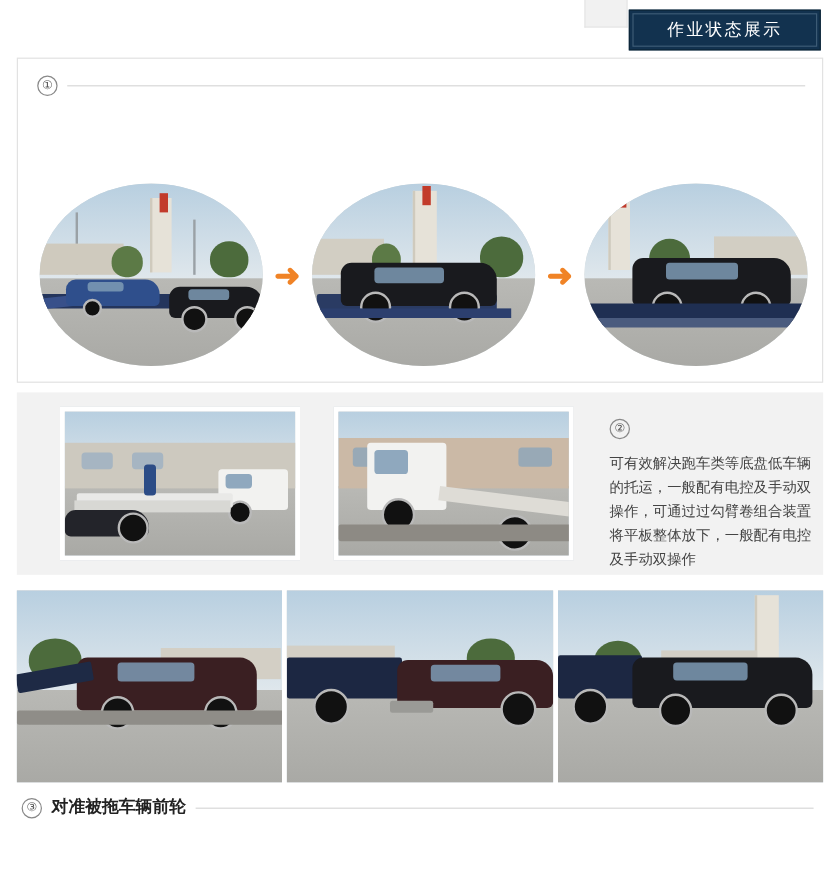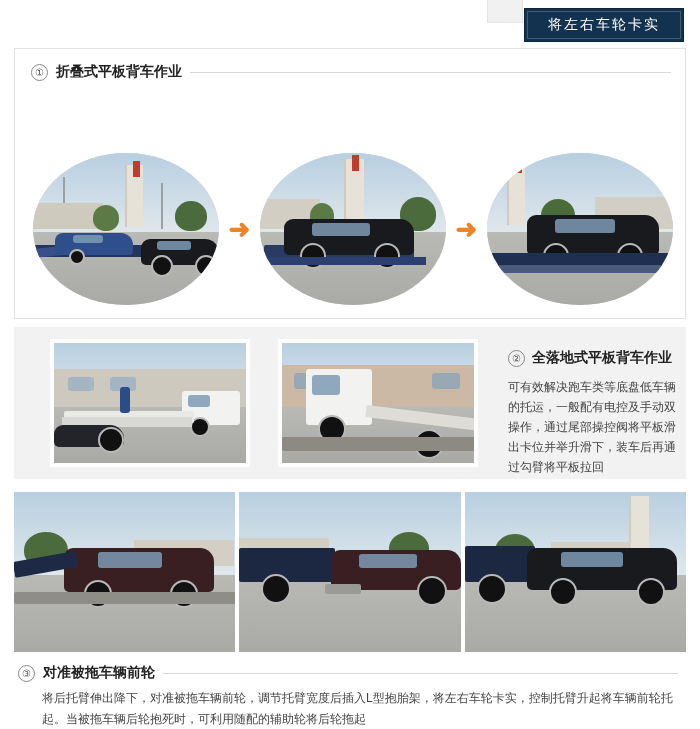--- a/index.html
+++ b/index.html
@@ -305,30 +305,29 @@
 </style>
 </head>
 <body>
 
 <div class="page">
 
   <div class="header-band">
     <div class="header-ghost"></div>
     <div class="header-tab">
       <div class="header-tab-inner">
-        <span>将左右车轮卡实</span>
+        <span>作业状态展示</span>
       </div>
     </div>
   </div>
 
   <div class="section sec-1">
 
     <div class="s1-title title-row">
       <span class="circ-num">①</span>
-      <span class="title-text">折叠式平板背车作业</span>
       <span class="title-rule"></span>
     </div>
 
 
     <div class="s1-photos">
 
       <div class="oval-photo">
         <div class="sky"></div>
         <div class="ground"></div>
         <div class="tower" style="left:92px;top:12px;width:16px;height:62px;"></div>
@@ -415,23 +414,22 @@
       <div class="windowpane" style="left:30px;top:32px;width:28px;height:20px;"></div>
       <div class="wheel" style="left:36px;top:72px;width:24px;height:24px;"></div>
       <div class="ramp" style="left:84px;top:62px;width:116px;height:12px;background:#dedcd6;transform:rotate(7deg);transform-origin:left center;"></div>
       <div class="wheel" style="left:132px;top:86px;width:26px;height:26px;"></div>
       <div class="truckbed" style="left:0px;top:94px;width:200px;height:14px;background:#8d8a84;"></div>
     </div>
 
     <div class="s2-text">
       <div class="s2-title-row">
         <span class="circ-num">②</span>
-        <span class="title-text">全落地式平板背车作业</span>
-      </div>
-      <div class="s2-body">可有效解决跑车类等底盘低车辆的托运，一般配有电控及手动双操作，通过尾部操控阀将平板滑出卡位并举升滑下，装车后再通过勾臂将平板拉回</div>
+      </div>
+      <div class="s2-body">可有效解决跑车类等底盘低车辆的托运，一般配有电控及手动双操作，可通过过勾臂卷组合装置将平板整体放下，一般配有电控及手动双操作</div>
     </div>
   </div>
 
   <div class="section sec-3">
 
     <div class="s3-photos">
 
       <div class="s3-photo">
         <div class="sky"></div>
         <div class="ground"></div>
@@ -472,16 +470,15 @@
         <div class="wheel" style="left:172px;top:86px;width:24px;height:24px;"></div>
       </div>
     </div>
 
     <div class="s3-title title-row">
       <span class="circ-num">③</span>
       <span class="title-text">对准被拖车辆前轮</span>
       <span class="title-rule"></span>
     </div>
 
-    <div class="s3-para body-text">将后托臂伸出降下，对准被拖车辆前轮，调节托臂宽度后插入L型抱胎架，将左右车轮卡实，控制托臂升起将车辆前轮托起。当被拖车辆后轮抱死时，可利用随配的辅助轮将后轮拖起</div>
   </div>
 
 </div>
 
 </body></html>

